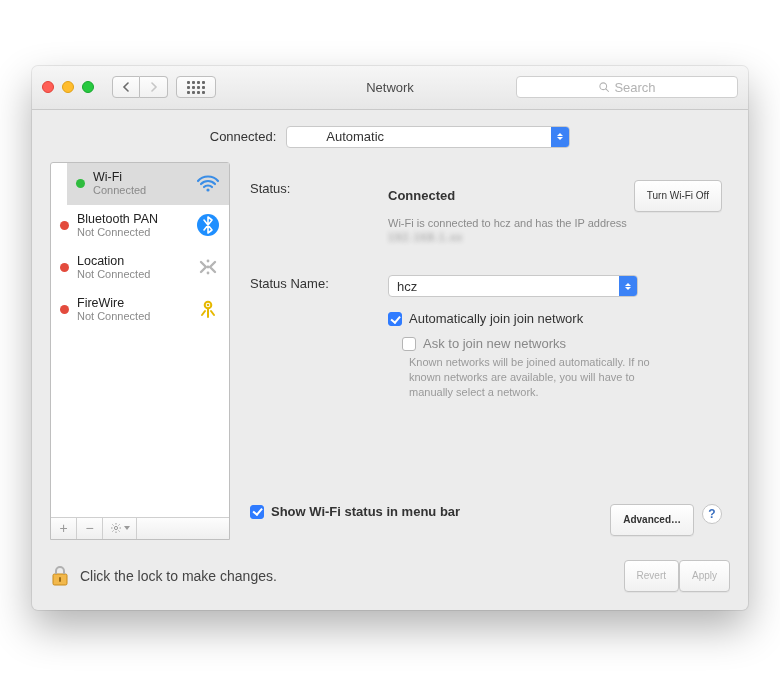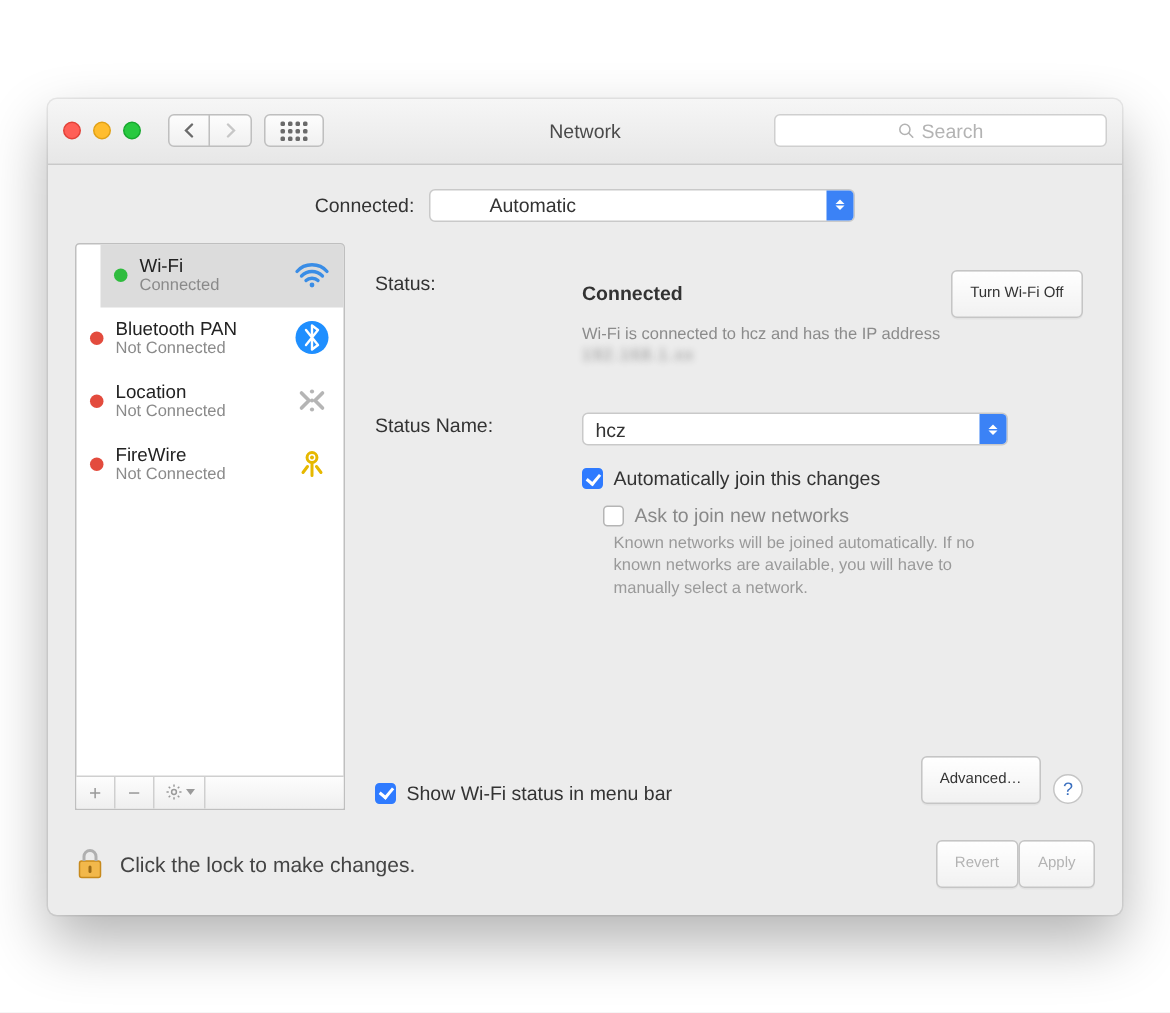--- a/index.html
+++ b/index.html
@@ -162,36 +162,36 @@
     border:1px solid #c5c5c5;
     border-radius:4px;
     font-size:10px;
     display:inline-flex; align-items:center;
     box-shadow: 0 1px 0 rgba(0,0,0,0.04);
     color:#333;
   }
   .mac-btn.disabled { color:#b3b3b3; }
   .status-desc { font-size:11px; color:#8b8b8b; margin-top:4px; line-height:1.35; max-width:300px;}
   .blur { color:transparent; text-shadow: 0 0 5px #8b8b8b; letter-spacing:1px;}
-  .nn-select { width:284px;text-align:right; }
+  .nn-select { width:250px;text-align:right; }
   .chk-row { display:flex; align-items:flex-start; gap:7px; margin:8px 0 4px 0; font-size:13px;}
   .chk {
     width:14px; height:14px; border:1px solid #b5b5b5; border-radius:3px;
     background:#fff; flex:none; margin-top:1px;
     display:flex; align-items:center; justify-content:center;
   }
   .chk.checked { background:#2f7bff; border-color:#2f7bff; }
   .chk.checked::after {
     content:""; width:4px; height:7px; border:solid #fff; border-width:0 2px 2px 0;
     transform: rotate(40deg) translateY(-1px);
   }
   .hint { font-size:11px; color:#9a9a9a; line-height:1.35; margin:3px 0 0 21px; max-width:260px;}
   .bottom-row {
     margin-top:auto;
-    display:flex; align-items:flex-end; gap:8px;
+    display:flex; align-items:flex-start; gap:8px;font-weight:bold;
   }
   .bottom-row .chk-row { margin:0; }
   .help {
     width:20px; height:20px; border:1px solid #c5c5c5; border-radius:50%;
     display:flex; align-items:center; justify-content:center; color:#3a6fbf;
     font-size:12px; background:#fff;
   }
 
   .footer {
     display:flex; align-items:center;
@@ -372,21 +372,21 @@
       <div class="row" style="margin-top:22px;">
         <div class="rlabel">Status Name:</div>
         <div class="rbody">
           <div class="select nn-select">
             <span>hcz</span>
             <span class="select-cap"></span>
           </div>
 
           <div class="chk-row" style="margin-top:14px;">
             <span class="chk checked"></span>
-            <span>Automatically join this changes</span>
+            <span>Automatically join join network</span>
           </div>
 
           <div class="chk-row" style="margin-top:10px; color:#888;padding-left:14px;">
             <span class="chk"></span>
             <span>Ask to join new networks</span>
           </div>
           <div class="hint">Known networks will be joined automatically. If no known networks are available, you will have to manually select a network.</div>
         </div>
       </div>
 

